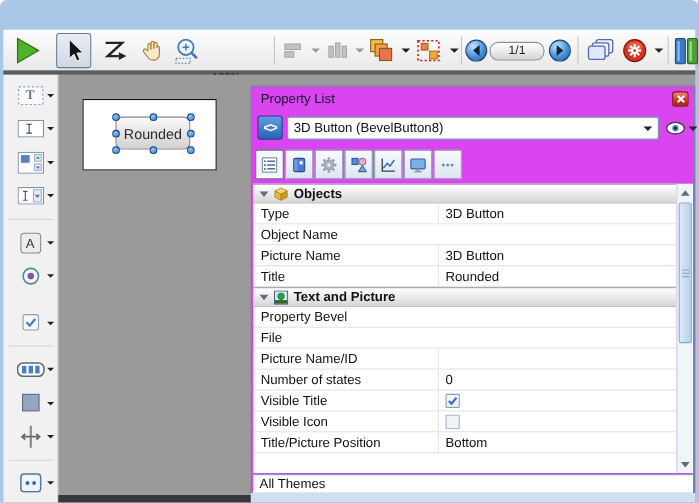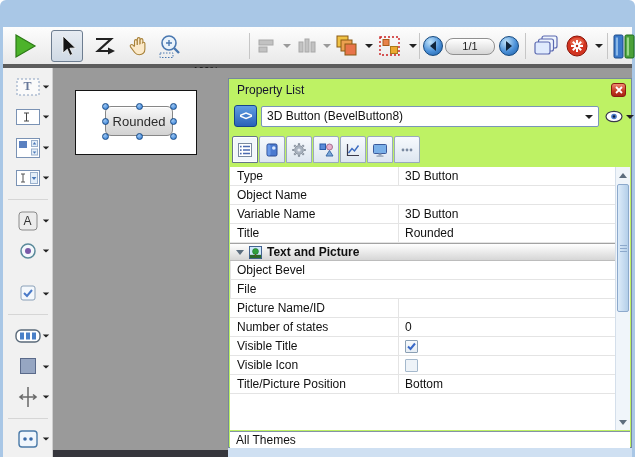--- a/index.html
+++ b/index.html
@@ -70,21 +70,21 @@
   .bevel-button { position:absolute; left:29px; top:15px; width:68px; height:30px;
                   border:1px solid #878787; border-radius:6px; color:#2b2b2b;
                   background:linear-gradient(#f9f9f9,#e2e2e2 55%,#d2d2d2);
                   box-shadow:inset 0 1px 0 #ffffff; font-size:13px;
                   display:flex; align-items:center; justify-content:center; }
   .handle { position:absolute; width:7px; height:7px; border-radius:50%;
             border:1px solid #174a86; background:radial-gradient(circle at 35% 30%, #9cc6f2, #2f7cd6); }
 
   
   .ppanel { position:absolute; left:225px; top:10px; width:404px; height:370px;
-            background:#bef264; border:1px solid #76879c; }
+            background:#d946ef; border:1px solid #76879c; }
   .ppanel-below { position:absolute; left:225px; right:0; top:380px; bottom:0; background:#cfe0f2; }
 
   .pl-titlebar { position:absolute; left:0; top:0; right:0; height:22px; display:flex; align-items:center; }
   .pl-title { font-size:12px; color:#12122e; padding-left:8px; }
   .pl-close { position:absolute; right:5px; top:4px; width:15px; height:14px; border-radius:3px;
               border:1px solid #8a1a12; background:linear-gradient(#ef8a72,#c23a22 60%,#a82414);
               display:flex; align-items:center; justify-content:center; }
 
   .pl-selector { position:absolute; left:0; top:22px; right:0; height:32px; }
   .pl-nav { position:absolute; left:5px; top:4px; width:23px; height:22px; border-radius:3px;
@@ -502,49 +502,60 @@
               <g fill="#7a8aa0">
                 <circle cx="4" cy="8" r="1.4"></circle>
                 <circle cx="8" cy="8" r="1.4"></circle>
                 <circle cx="12" cy="8" r="1.4"></circle>
               </g>
             </svg>
           </div>
         </div>
 
       <div class="pl-grid">
+          <div class="pg-section">
+            <span class="pg-disc"></span>
+            <span style="display: inline-flex;">
+              <svg width="13" height="13" viewBox="0 0 14 14">
+                <path d="M7 1 L13 4 L7 7 L1 4 Z" fill="#f8d878" stroke="#a88418" stroke-width="0.8"></path>
+                <path d="M1 4 L7 7 L7 13 L1 10 Z" fill="#e8b83c" stroke="#a88418" stroke-width="0.8"></path>
+                <path d="M13 4 L7 7 L7 13 L13 10 Z" fill="#d09a20" stroke="#a88418" stroke-width="0.8"></path>
+              </svg>
+            </span>
+            <span>Objects</span>
+          </div>
           <div class="pg-row">
             <div class="pg-name">Type</div>
             <div class="pg-value">3D Button</div>
           </div>
           <div class="pg-row">
             <div class="pg-name">Object Name</div>
           </div>
           <div class="pg-row">
-            <div class="pg-name">Variable Name</div>
+            <div class="pg-name">Picture Name</div>
             <div class="pg-value">3D Button</div>
           </div>
           <div class="pg-row">
             <div class="pg-name">Title</div>
             <div class="pg-value">Rounded</div>
           </div>
           <div class="pg-section">
             <span class="pg-disc"></span>
             <span style="display: inline-flex;">
               <svg width="13" height="13" viewBox="0 0 14 14">
                 <rect x="0.5" y="0.5" width="13" height="13" fill="#cfe8fa" stroke="#3a5a8a"></rect>
                 <rect x="1" y="9.5" width="12" height="3.5" fill="#2a6a2a"></rect>
                 <rect x="6.4" y="7.5" width="1.2" height="3.5" fill="#7a4a1a"></rect>
                 <circle cx="7" cy="5.8" r="3.2" fill="#2fa03c" stroke="#1a702a" stroke-width="0.6"></circle>
               </svg>
             </span>
             <span>Text and Picture</span>
           </div>
           <div class="pg-row">
-            <div class="pg-value">Object Bevel</div>
+            <div class="pg-value">Property Bevel</div>
           </div>
           <div class="pg-row">
             <div class="pg-value">File</div>
           </div>
           <div class="pg-row">
             <div class="pg-name">Picture Name/ID</div>
             <div class="pg-value"></div>
           </div>
           <div class="pg-row">
             <div class="pg-name">Number of states</div>

